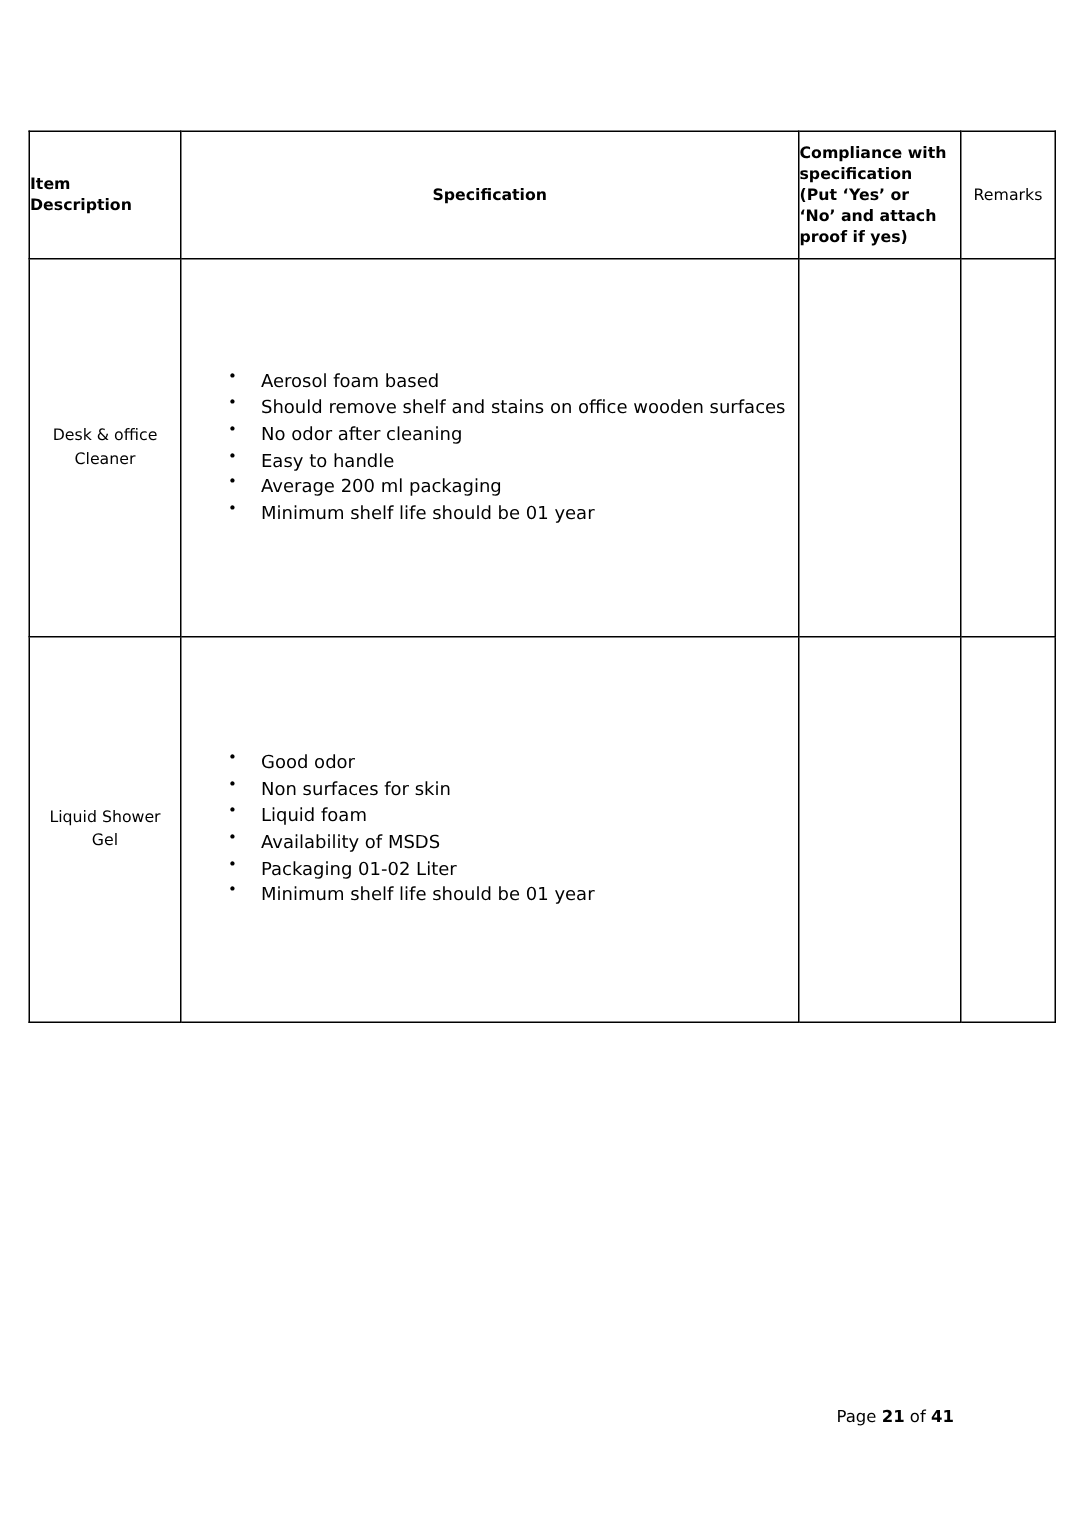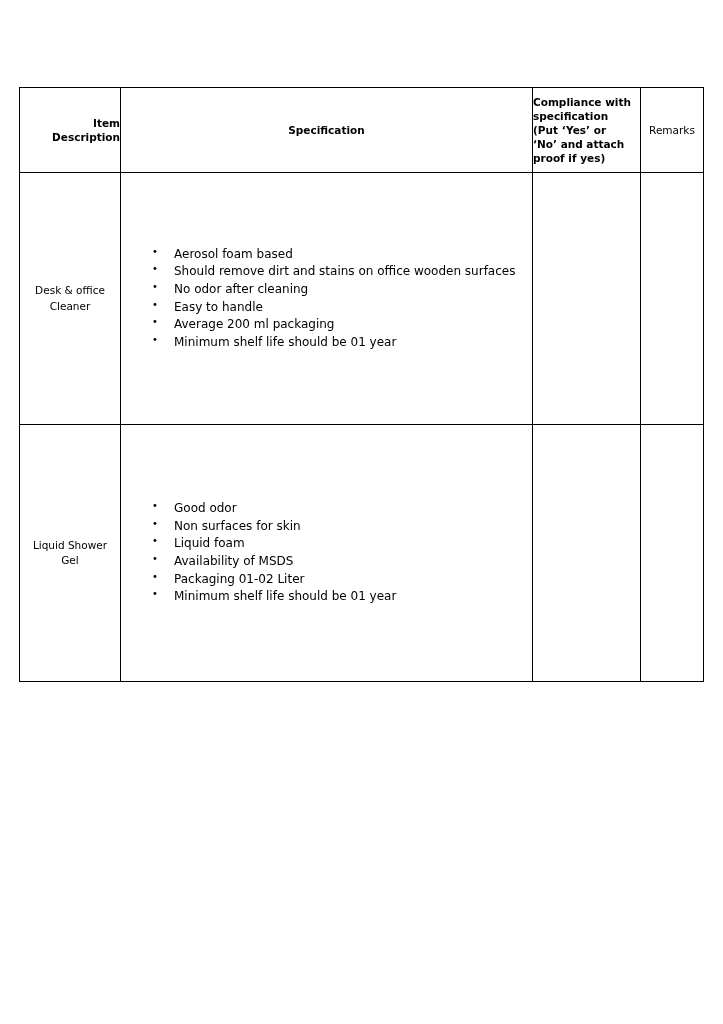--- a/index.html
+++ b/index.html
@@ -46,21 +46,21 @@
   col.c-spec { width: 412px; }
   col.c-comp { width: 108px; }
   col.c-rem  { width: 63px; }
 
   
   .hdr-row td {
     height: 84px;
     vertical-align: middle;
   }
   .hdr-item {
-    text-align: right;
+    text-align: left;
     font-size: 10.5px;
     font-weight: bold;
     line-height: 1.35;
     padding: 0 6px;
   }
   .hdr-spec {
     text-align: center;
     font-size: 10.5px;
     font-weight: bold;
   }
@@ -165,21 +165,21 @@
       </tr>
 
       <tr class="body-row row-1">
         <td class="item-cell">
           <div>Desk &amp; office</div>
           <div>Cleaner</div>
         </td>
         <td class="spec-cell">
           <ul class="bullets">
             <li>Aerosol foam based</li>
-            <li>Should remove dirt and stains on office wooden surfaces</li>
+            <li>Should remove shelf and stains on office wooden surfaces</li>
             <li>No odor after cleaning</li>
             <li>Easy to handle</li>
             <li>Average 200 ml packaging</li>
             <li>Minimum shelf life should be 01 year</li>
           </ul>
         </td>
         <td class="blank-cell"></td>
         <td class="blank-cell"></td>
       </tr>
 
@@ -197,14 +197,17 @@
             <li>Packaging 01-02 Liter</li>
             <li>Minimum shelf life should be 01 year</li>
           </ul>
         </td>
         <td class="blank-cell"></td>
         <td class="blank-cell"></td>
       </tr>
     </tbody>
   </table>
 
+  <div class="footer">
+    <span class="pg-label">Page </span><span class="pg-num">21</span><span class="pg-of"> of </span><span class="pg-total">41</span>
+  </div>
 
 </div>
 
 </body></html>

